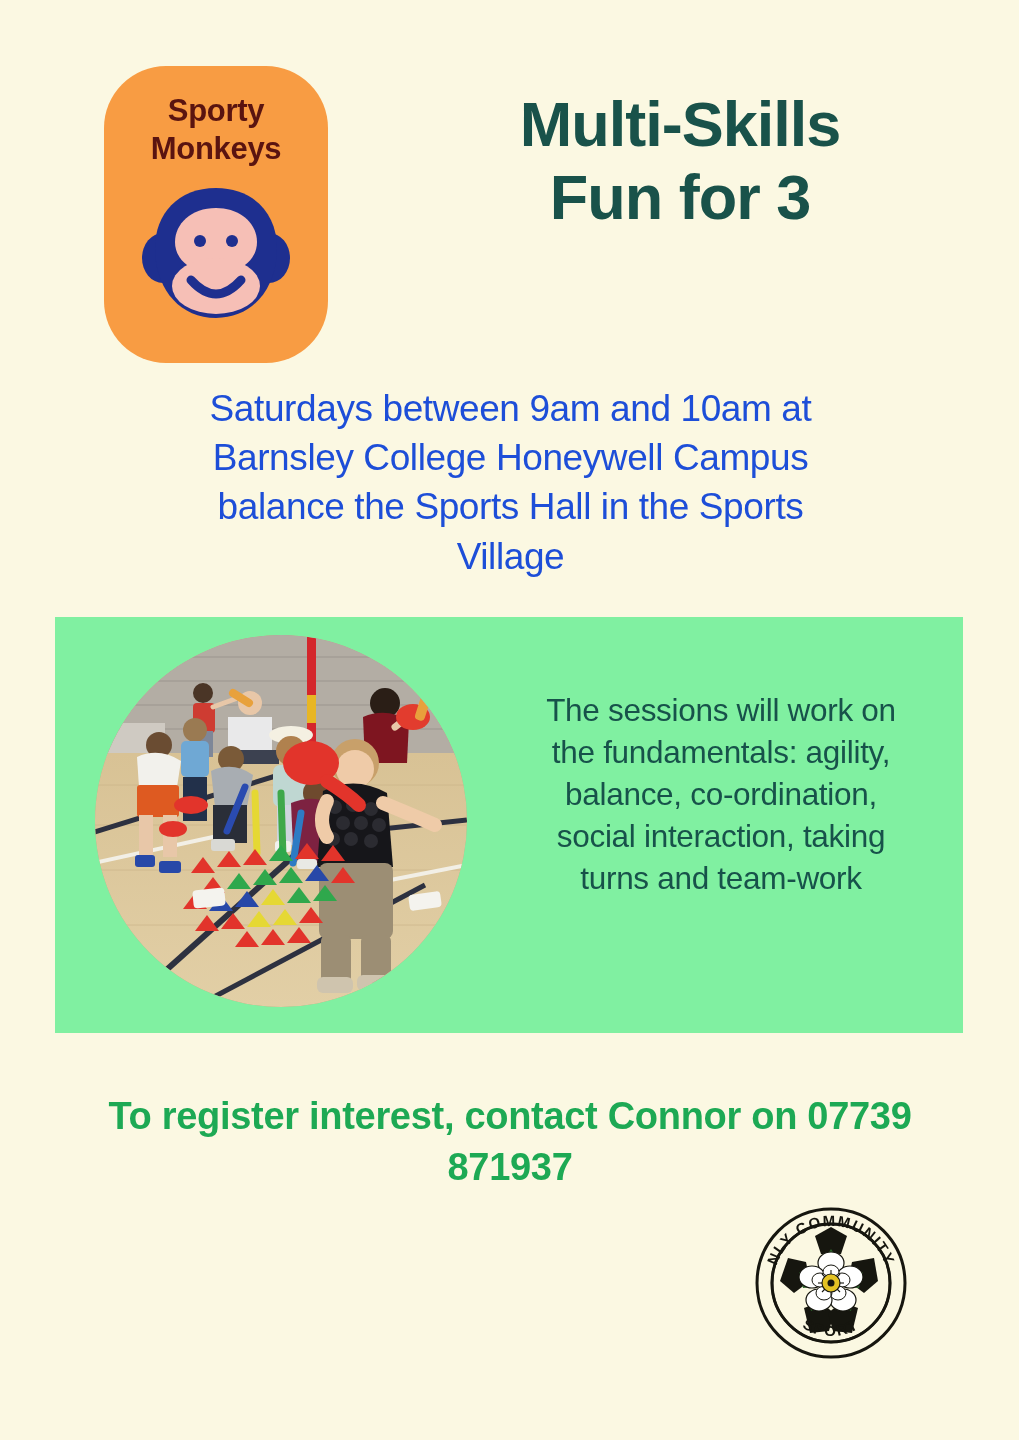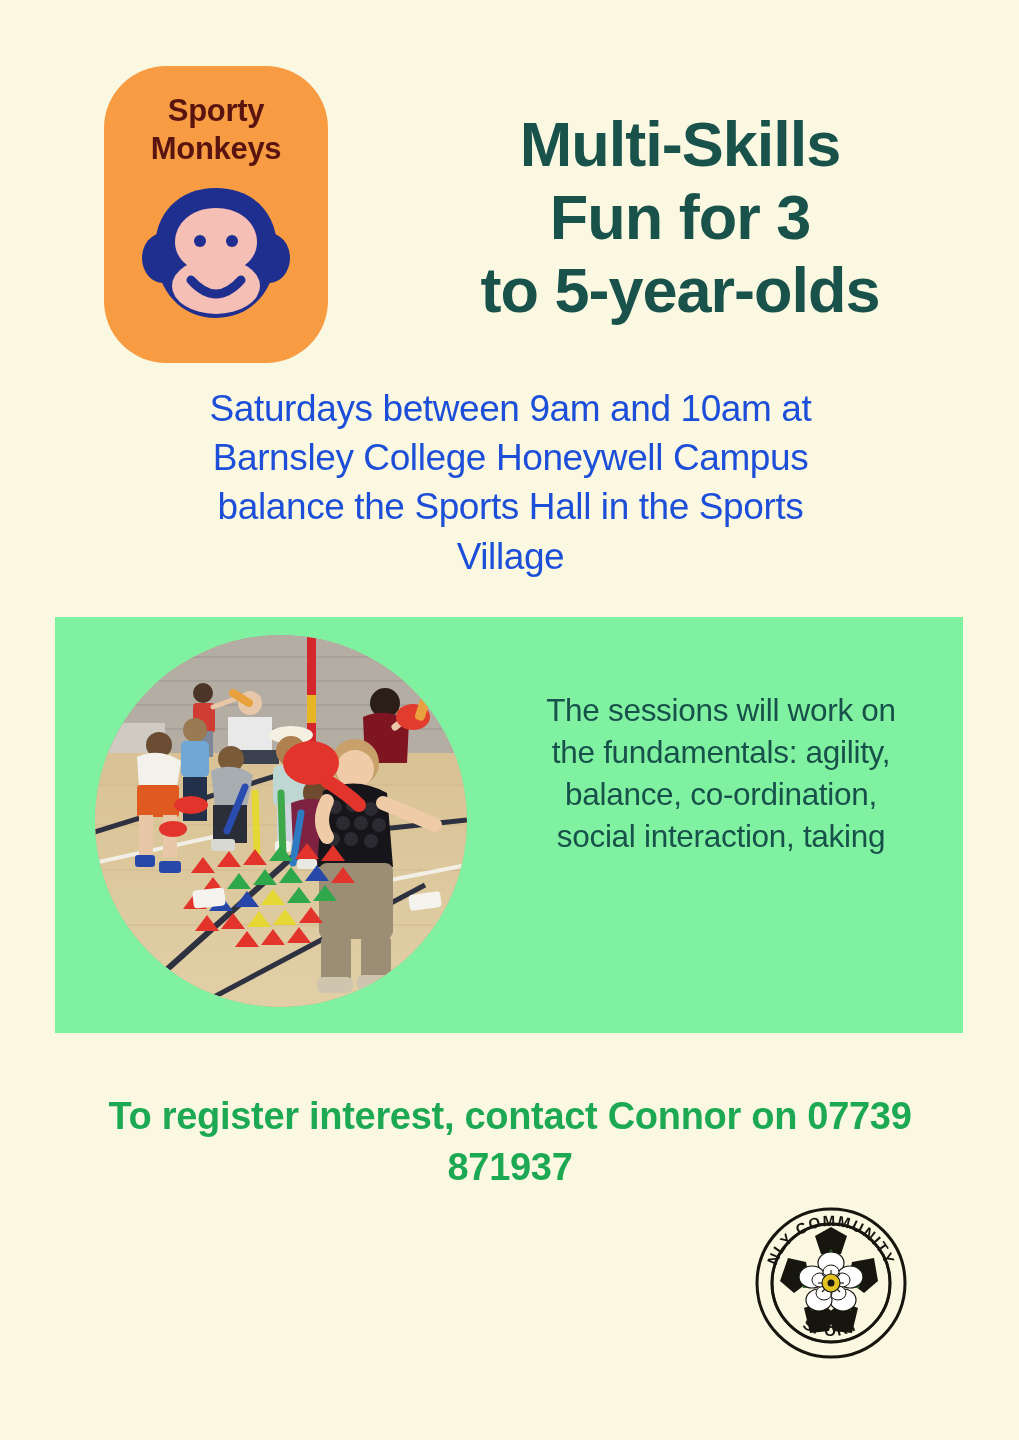--- a/index.html
+++ b/index.html
@@ -58,21 +58,20 @@
     position: absolute;
     left: 380px;
     top: 88px;
     width: 600px;
     text-align: center;
     color: #19524A;
     font-size: 63px;
     font-weight: bold;
     line-height: 1.16;
     letter-spacing: -1px;
-    margin-top: 20px;
   }
 
   
   .subtitle {
     position: absolute;
     left: 88px;
     top: 384px;
     width: 845px;
     text-align: center;
     color: #1d4ed8;
@@ -179,21 +178,20 @@
         <circle cx="91" cy="59" r="6" fill="#1E2F8F"></circle>
 
         <path d="M50 98 Q75 126 100 98" stroke="#1E2F8F" stroke-width="9" fill="none" stroke-linecap="round"></path>
       </svg>
     </div>
   </div>
 
   <div class="headline">
     <div>Multi-Skills</div>
     <div>Fun for 3</div>
-    <div>to 5-year-olds</div>
   </div>
 
   <div class="subtitle">
     <div>Saturdays between 9am and 10am at</div>
     <div>Barnsley College Honeywell Campus</div>
     <div>balance the Sports Hall in the Sports</div>
     <div>Village</div>
   </div>
 
   <div class="green-panel">
@@ -350,20 +348,21 @@
           <rect x="314" y="258" width="32" height="16" rx="4" fill="#F4F3EE" transform="rotate(-8 330 266)"></rect>
         </g>
       </svg>
     </div>
 
     <div class="panel-text">
       <div>The sessions will work on</div>
       <div>the fundamentals: agility,</div>
       <div>balance, co-ordination,</div>
       <div>social interaction, taking</div>
+      <div>turns and team-work</div>
     </div>
   </div>
 
   <div class="contact">
     <div>To register interest, contact Connor on 07739</div>
     <div>871937</div>
   </div>
 
 
   <div class="sport-logo">

